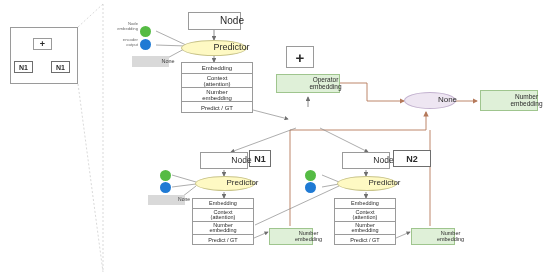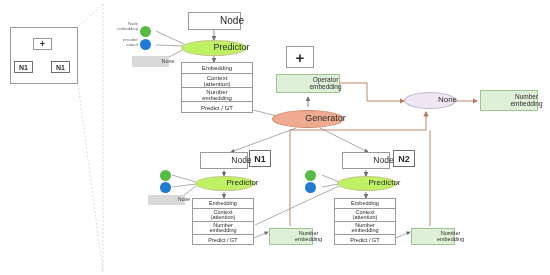--- a/index.html
+++ b/index.html
@@ -8,21 +8,21 @@
   #stage{position:absolute;left:0;top:0;width:550px;height:275px;}
   .svgl{position:absolute;left:0;top:0;width:550px;height:275px;pointer-events:none;}
 
   .nd{position:absolute;box-sizing:border-box;display:flex;align-items:center;
       justify-content:center;text-align:center;line-height:1.05;padding-left:35px;}
 
   
   .box{background:#ffffff;border:1px solid #9a9a9a;}
   
   .ell{border-radius:50%;}
-  .pred{background:#bef264;border:1px solid #c9c48a;}
+  .pred{background:#fef9c3;border:1px solid #c9c48a;}
   .gen{background:#eeab91;border:1px solid #d08b6f;}
   .mrg{background:#eee6f2;border:1px solid #c3b2cf;}
   
   .grn{background:#dff0d8;border:1px solid #9fc58e;}
   
   .gry{background:#d9d9d9;border:1px solid #d9d9d9;color:#3a3a3a;}
 
   
   .attr{position:absolute;background:#ffffff;border:1px solid #9a9a9a;box-sizing:border-box;}
   .attr .row{border-bottom:1px solid #9a9a9a;box-sizing:border-box;display:flex;
@@ -140,21 +140,20 @@
     <div class="row" style="height:14px;font-size:6px;white-space:pre;">Number
 embedding</div>
     <div class="row" style="height:12px;font-size:6px;">Predict / GT</div>
   </div>
 
   <div class="plusbox" style="left:286px;top:46px;width:28px;height:22px;font-size:15px;">+</div>
 
   <div class="nd grn" style="left:276px;top:74px;width:64px;height:19px;font-size:6.5px;white-space:pre;">Operator
 embedding</div>
 
-  <div class="nd ell gen" style="left:272px;top:110px;width:72px;height:18px;font-size:9px;">Generator</div>
 
   <div class="nd ell mrg" style="left:404px;top:92px;width:52px;height:17px;font-size:8px;">None</div>
 
   <div class="nd grn" style="left:480px;top:90px;width:58px;height:21px;font-size:6.5px;white-space:pre;">Number
 embedding</div>
 
   <div class="nlabel" style="left:249px;top:150px;width:22px;height:17px;font-size:9px;">N1</div>
 
   <div class="nd box" style="left:200px;top:152px;width:48px;height:17px;font-size:8.5px;">Node</div>
 
@@ -169,21 +168,21 @@
     <div class="row" style="height:13px;font-size:5.5px;white-space:pre;">Context
 (attention)</div>
     <div class="row" style="height:13px;font-size:5.5px;white-space:pre;">Number
 embedding</div>
     <div class="row" style="height:11px;font-size:5.5px;">Predict / GT</div>
   </div>
 
   <div class="nd grn" style="left:269px;top:228px;width:44px;height:17px;font-size:5.5px;white-space:pre;">Number
 embedding</div>
 
-  <div class="nlabel" style="left:393px;top:150px;width:22px;height:17px;font-size:9px;">N2</div>
+  <div class="nlabel" style="left:393px;top:150px;width:38px;height:17px;font-size:9px;">N2</div>
 
   <div class="nd box" style="left:342px;top:152px;width:48px;height:17px;font-size:8.5px;">Node</div>
 
   <div class="dot g-dot" style="left:305px;top:170px;width:11px;height:11px;"></div>
   <div class="dot b-dot" style="left:305px;top:182px;width:11px;height:11px;"></div>
 
   <div class="nd ell pred" style="left:337px;top:176px;width:60px;height:15px;font-size:8px;">Predictor</div>
 
   <div class="attr" style="left:334px;top:198px;width:62px;height:47px;">
     <div class="row" style="height:10px;font-size:5.5px;">Embedding</div>

